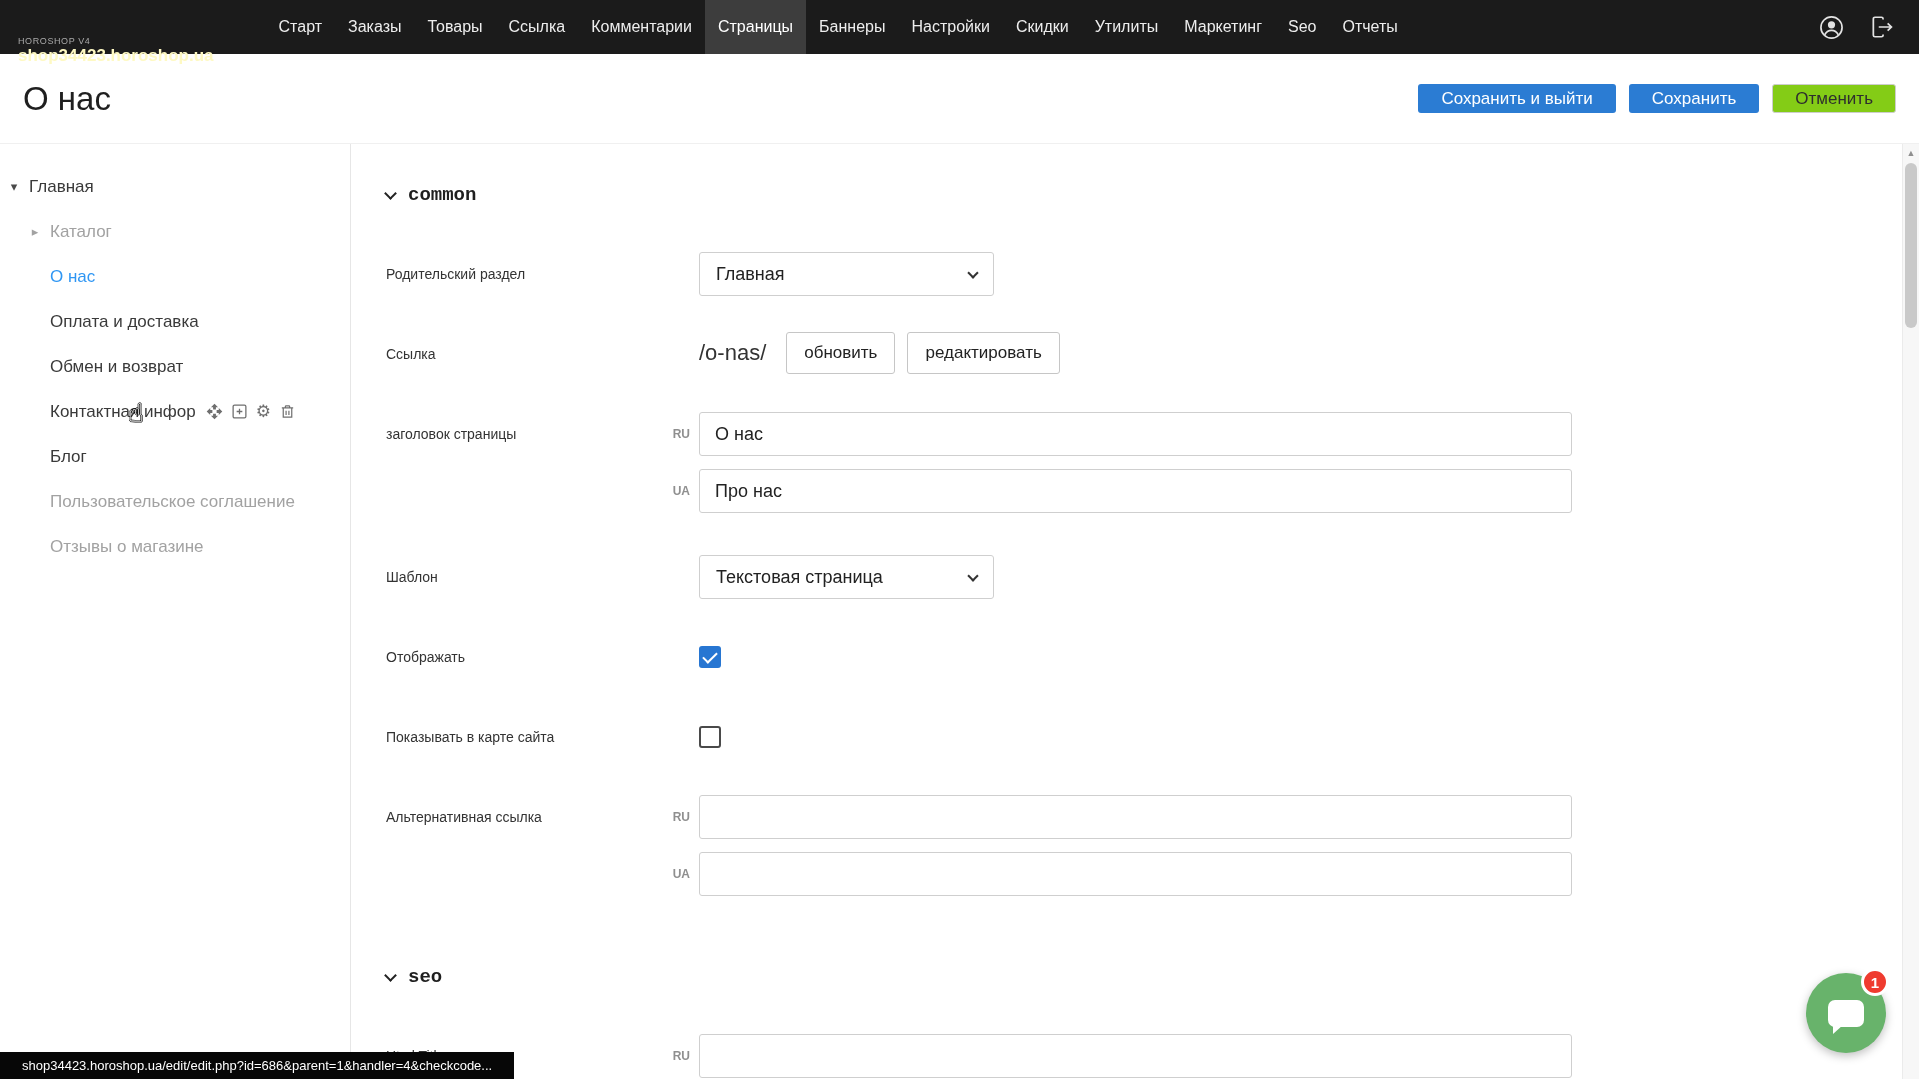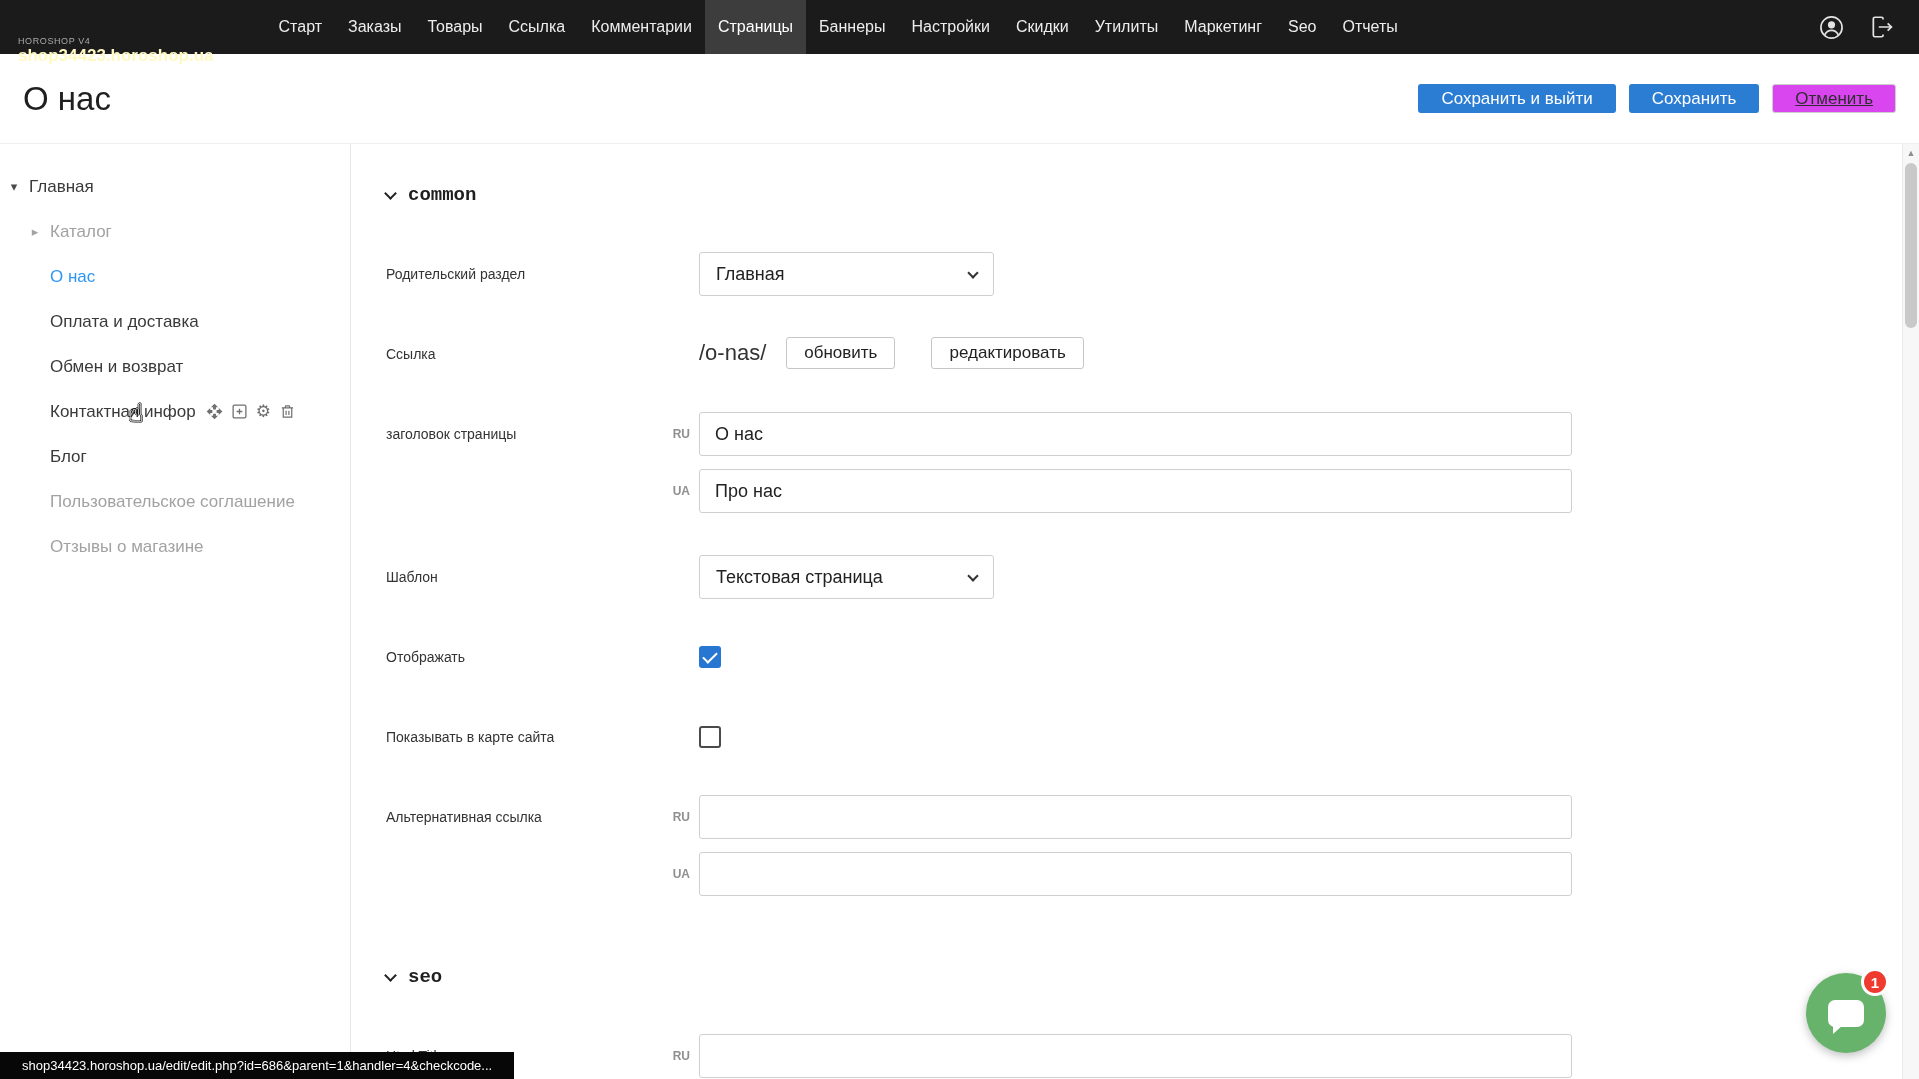--- a/index.html
+++ b/index.html
@@ -17,21 +17,21 @@
   .menu-item.active { background:#3d3d3d; color:#fff; }
   .topbar-icons { display:flex; align-items:center; gap:24px; padding-right:24px; }
   .topbar-icons svg { display:block; cursor:pointer; }
 
   
   .pagehead { position:absolute; top:54px; left:0; right:0; height:90px; background:#fff; display:flex; align-items:center; justify-content:space-between; padding:0 23px; border-bottom:1px solid #f0f0f0; z-index:20; }
   .pagehead h1 { font-size:33px; font-weight:400; color:#1f1f1f; }
   .actions { display:flex; gap:13px; }
   .btn { height:29px; padding:0 22px; font-size:17px; border-radius:3px; border:1px solid transparent; cursor:pointer; font-family:inherit; }
   .btn.primary { background:#2b7cd3; color:#fff; }
-  .btn.outline { background:#d946ef; border-color:#cdcdcd; color:#2e2e2e;text-decoration:underline; }
+  .btn.outline { background:#84cc16; border-color:#cdcdcd; color:#2e2e2e; }
 
   
   .sidebar { position:absolute; top:144px; left:0; width:351px; bottom:0; background:#fff; border-right:1px solid #e6e6e6; padding-top:20px; overflow:hidden; }
   .s-item { display:flex; align-items:center; height:45px; font-size:17px; color:#3a3a3a; cursor:pointer; padding-left:50px; }
   .s-item.root { padding-left:8px; }
   .s-item.has-tri { padding-left:29px; }
   .tri { font-size:13px; color:#4a4a4a; margin-right:9px; width:12px; text-align:center; }
   .tri.gray { color:#a2a2a2; }
   .s-item.muted { color:#a2a2a2; }
   .s-item.selected { color:#2f96f3; }
@@ -52,21 +52,21 @@
   .flabel { width:313px; flex:none; font-size:14px; color:#333; line-height:44px; }
   .flabel-block { width:313px; flex:none; }
   .flabel-block .flabel { width:auto; }
   .hint { font-size:13.5px; color:#9c9c9c; margin-top:-4px; max-width:290px; line-height:1.3; }
   .fcontrol { display:flex; align-items:center; }
 
   .selectbox { width:295px; height:44px; border:1px solid #cfcfcf; border-radius:3px; background:#fff; display:flex; align-items:center; justify-content:space-between; padding:0 16px; font-size:18px; color:#222; cursor:pointer; }
   .sel-chev { width:8px; height:8px; border-right:2px solid #333; border-bottom:2px solid #333; transform:rotate(45deg); margin-top:-3px; }
 
   .link-path { font-size:22px; color:#333; margin-right:20px; line-height:42px; }
-  .btn-ghost { height:32px; padding:0 17px; font-size:17px; background:#fff; border:1px solid #c6c6c6; border-radius:3px; cursor:pointer; margin-right:36px; font-family:inherit; color:#222; }
+  .btn-ghost { height:42px; padding:0 17px; font-size:17px; background:#fff; border:1px solid #c6c6c6; border-radius:3px; cursor:pointer; margin-right:12px; font-family:inherit; color:#222; }
 
   .lang-stack { display:flex; flex-direction:column; gap:13px; }
   .lang-row { display:flex; align-items:center; }
   .lang { width:31px; flex:none; margin-left:-40px; margin-right:9px; text-align:right; font-size:12px; font-weight:700; color:#8f8f8f; }
   .tinput { width:873px; height:44px; border:1px solid #cfcfcf; border-radius:3px; padding:0 15px; font-size:18px; color:#222; font-family:inherit; background:#fff; }
 
   .cb { width:22px; height:22px; border-radius:3px; margin-top:11px; cursor:pointer; position:relative; }
   .cb.unchecked { border:2px solid #4a4a4a; background:#fff; }
   .cb.checked { background:#2776d2; }
   .cb.checked::after { content:''; position:absolute; left:7px; top:3px; width:6px; height:12px; border-right:2.6px solid #fff; border-bottom:2.6px solid #fff; transform:rotate(45deg); }

